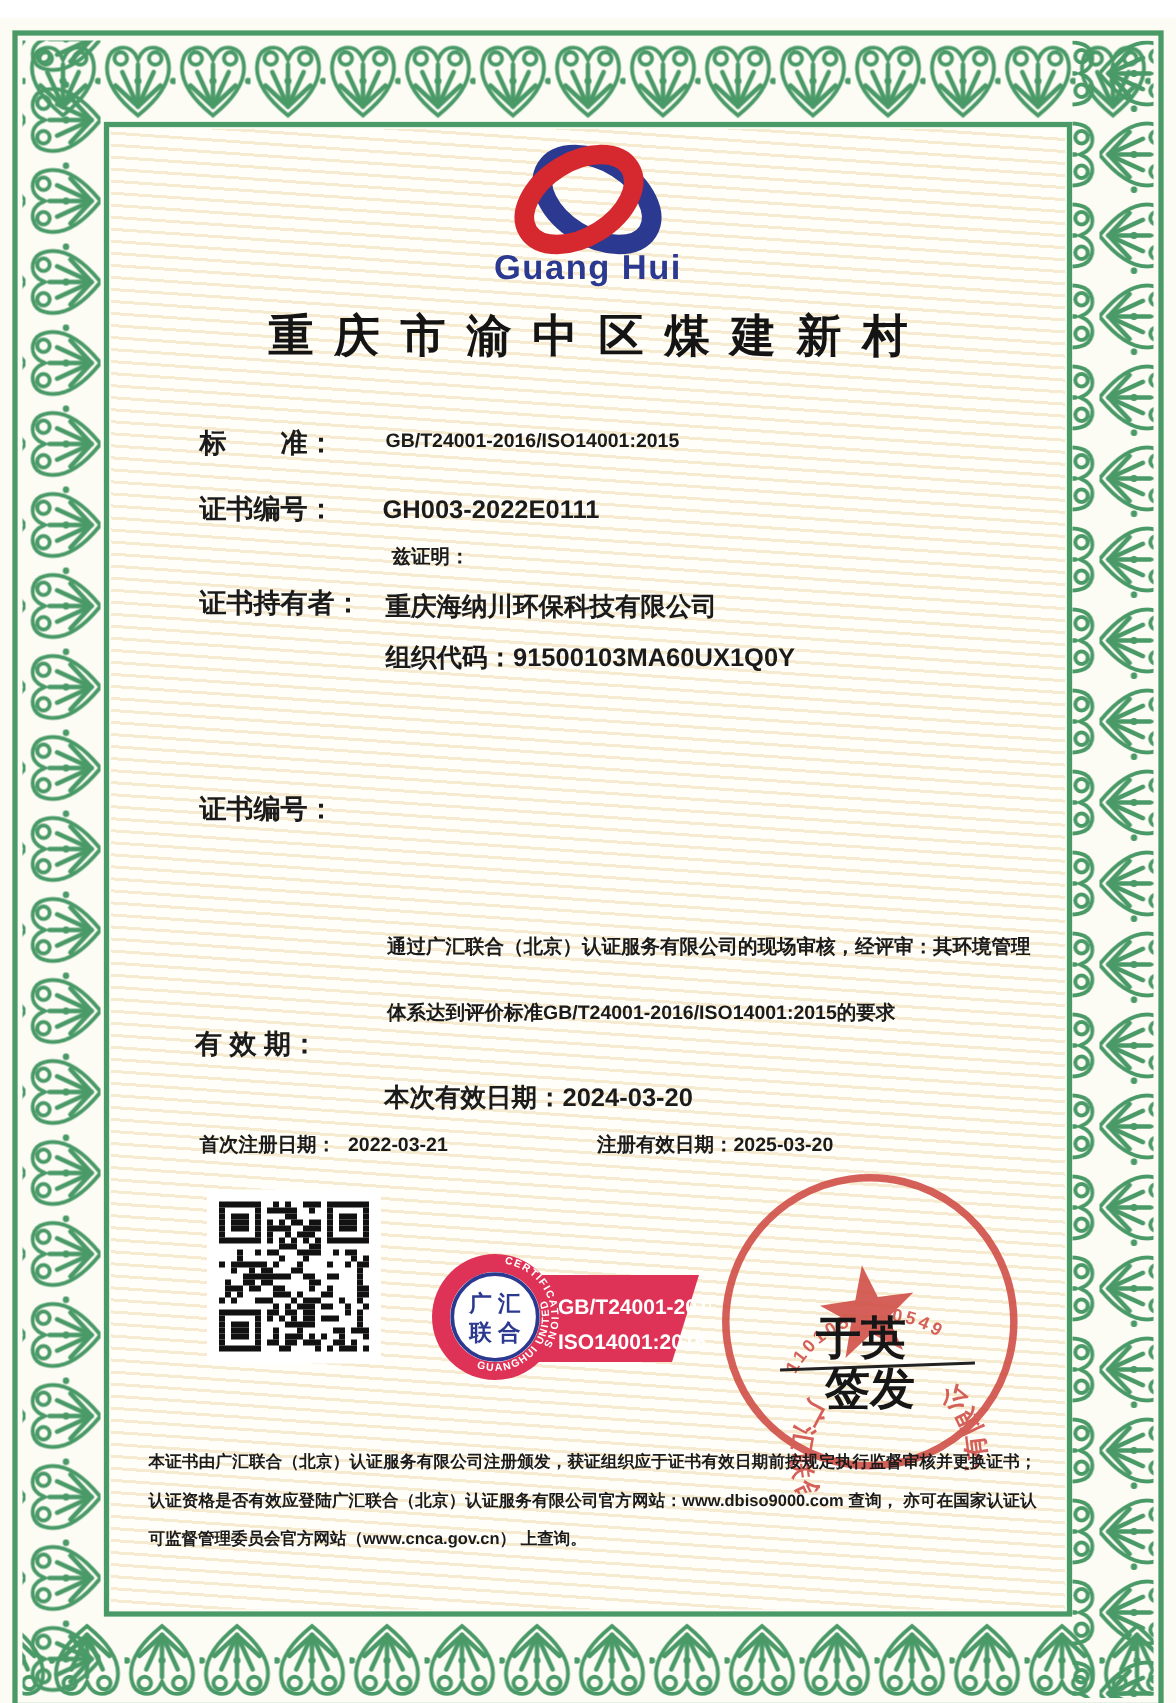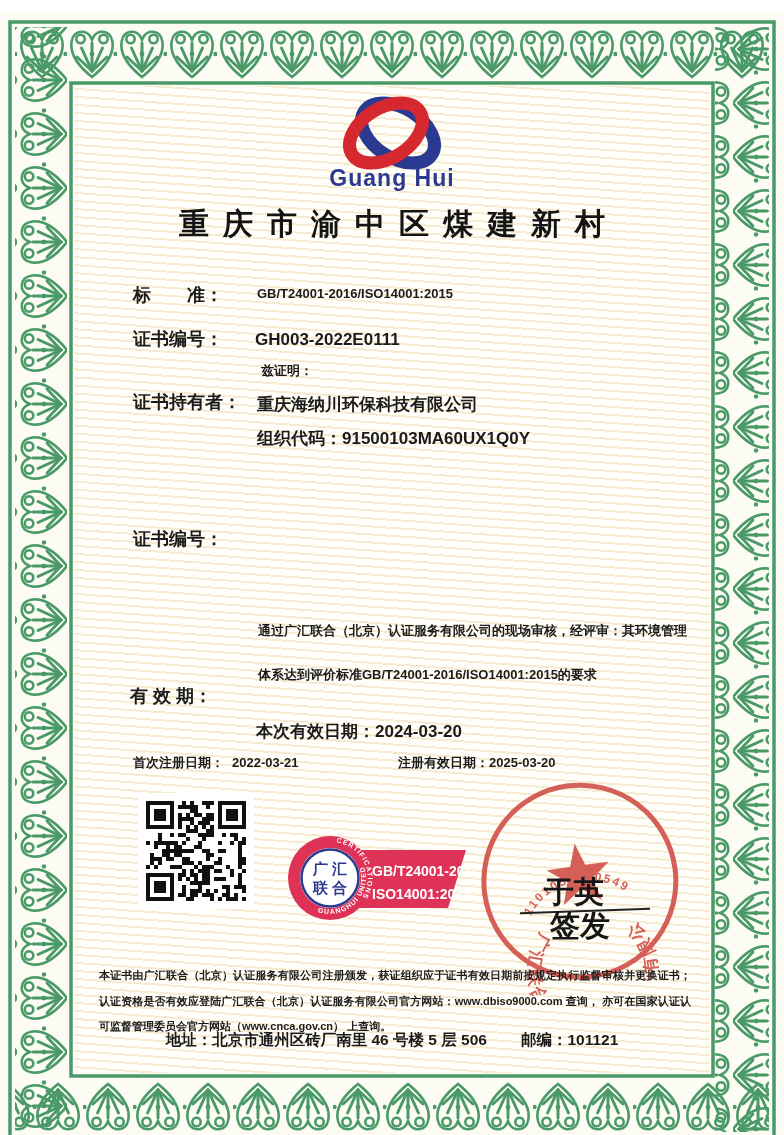--- a/index.html
+++ b/index.html
@@ -769,17 +769,14 @@
       <text font-size="17" font-weight="bold" fill="#cf4a43" letter-spacing="3"><textPath href="#sArcTop">广汇联合（北京）认证服务有限公司</textPath></text>
       <text font-size="12" font-weight="bold" fill="#cf4a43" letter-spacing="2"><textPath href="#sArcBot" startOffset="6">1101051520549</textPath></text>
     </g>
   </svg>
 
   <div class="sig sig-name t">于英</div>
   <div class="sig sig-line"></div>
   <div class="sig sig-issued t">签发</div>
 
   <div class="t notice">本证书由广汇联合（北京）认证服务有限公司注册颁发，获证组织应于证书有效日期前按规定执行监督审核并更换证书；认证资格是否有效应登陆广汇联合（北京）认证服务有限公司官方网站：www.dbiso9000.com 查询， 亦可在国家认证认可监督管理委员会官方网站（www.cnca.gov.cn） 上查询。</div>
-  <div class="t addr">
-    <span>地址：北京市通州区砖厂南里 46 号楼 5 层 506</span><span class="gap"></span><span>邮编：101121</span>
-  </div>
 
 </div>
 
 </body></html>

